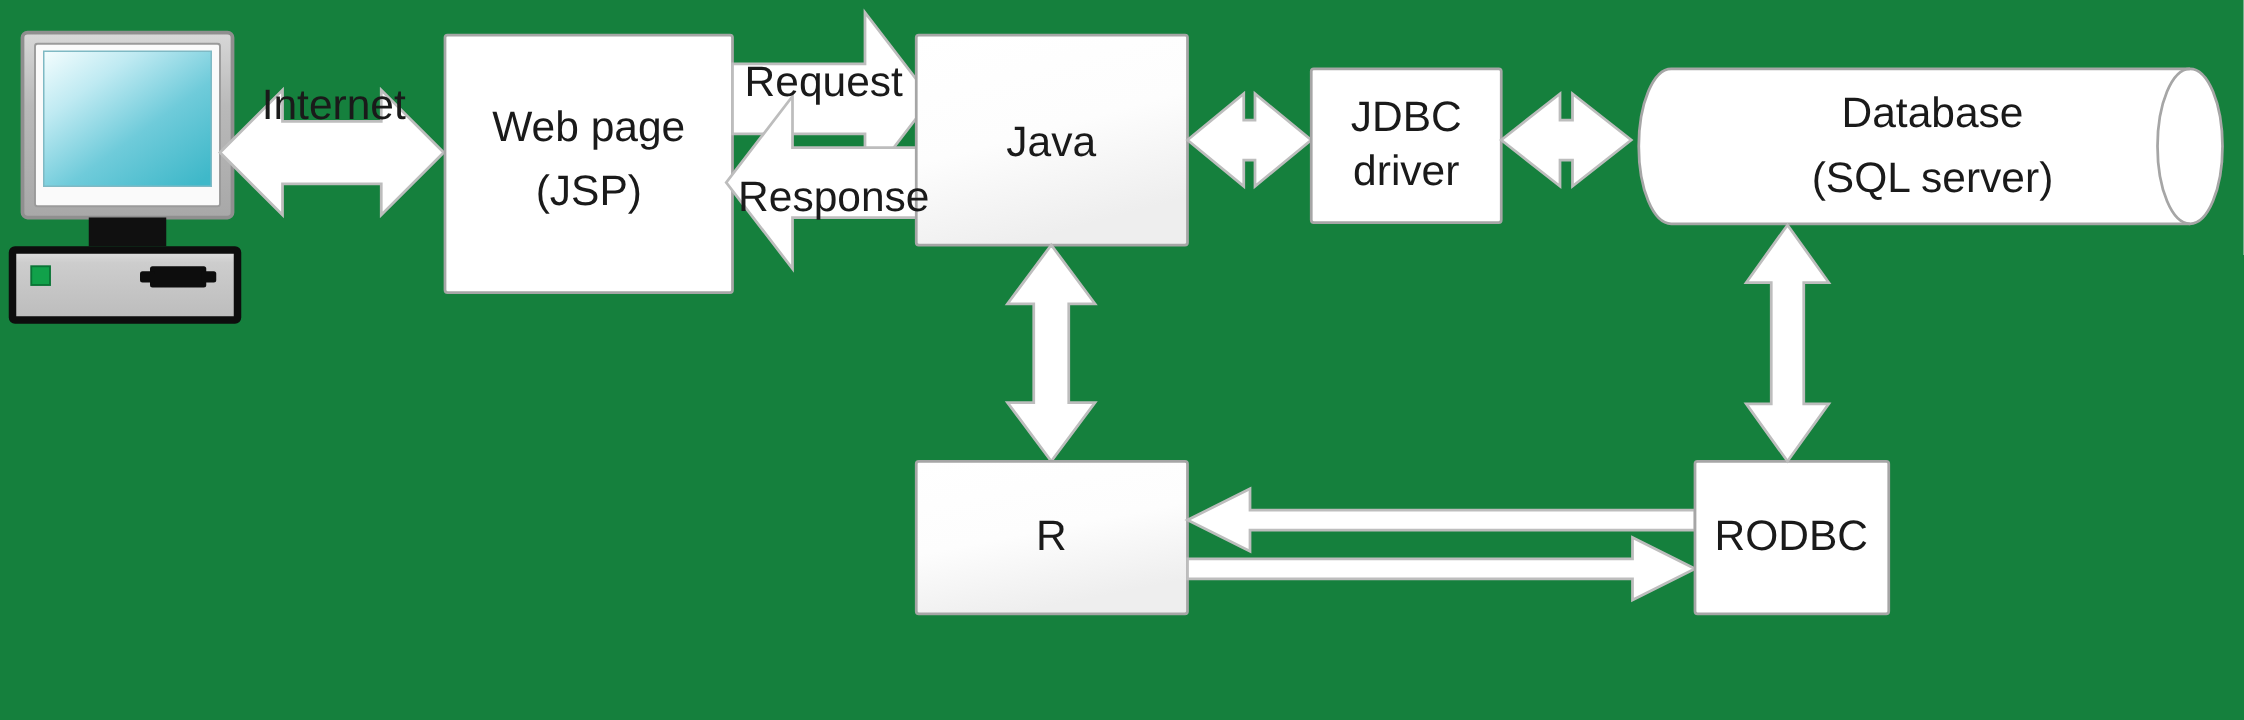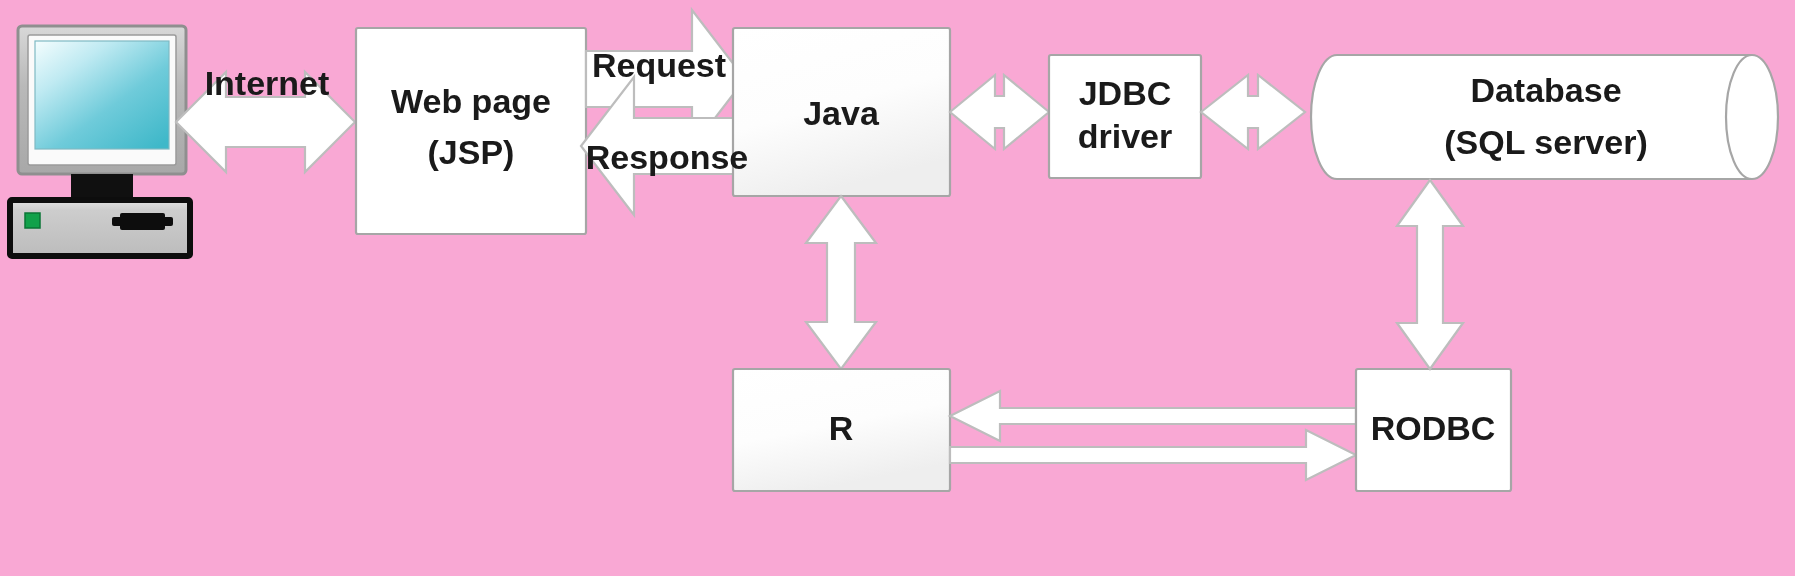--- a/index.html
+++ b/index.html
@@ -7,23 +7,22 @@
     padding: 0;
     background: #ffffff;
   }
   body {
     font-family: "Liberation Sans", sans-serif;
   }
   #diagram-root {
     position: relative;
     width: 1795px;
     height: 576px;
-    background: #f9a8d4;
+    background: #15803d;
     overflow: hidden;
-    font-weight: bold;
   }
   #diagram-svg {
     position: absolute;
     left: 0;
     top: 0;
     width: 1795px;
     height: 576px;
   }
   .node-label {
     font-family: "Liberation Sans", sans-serif;

